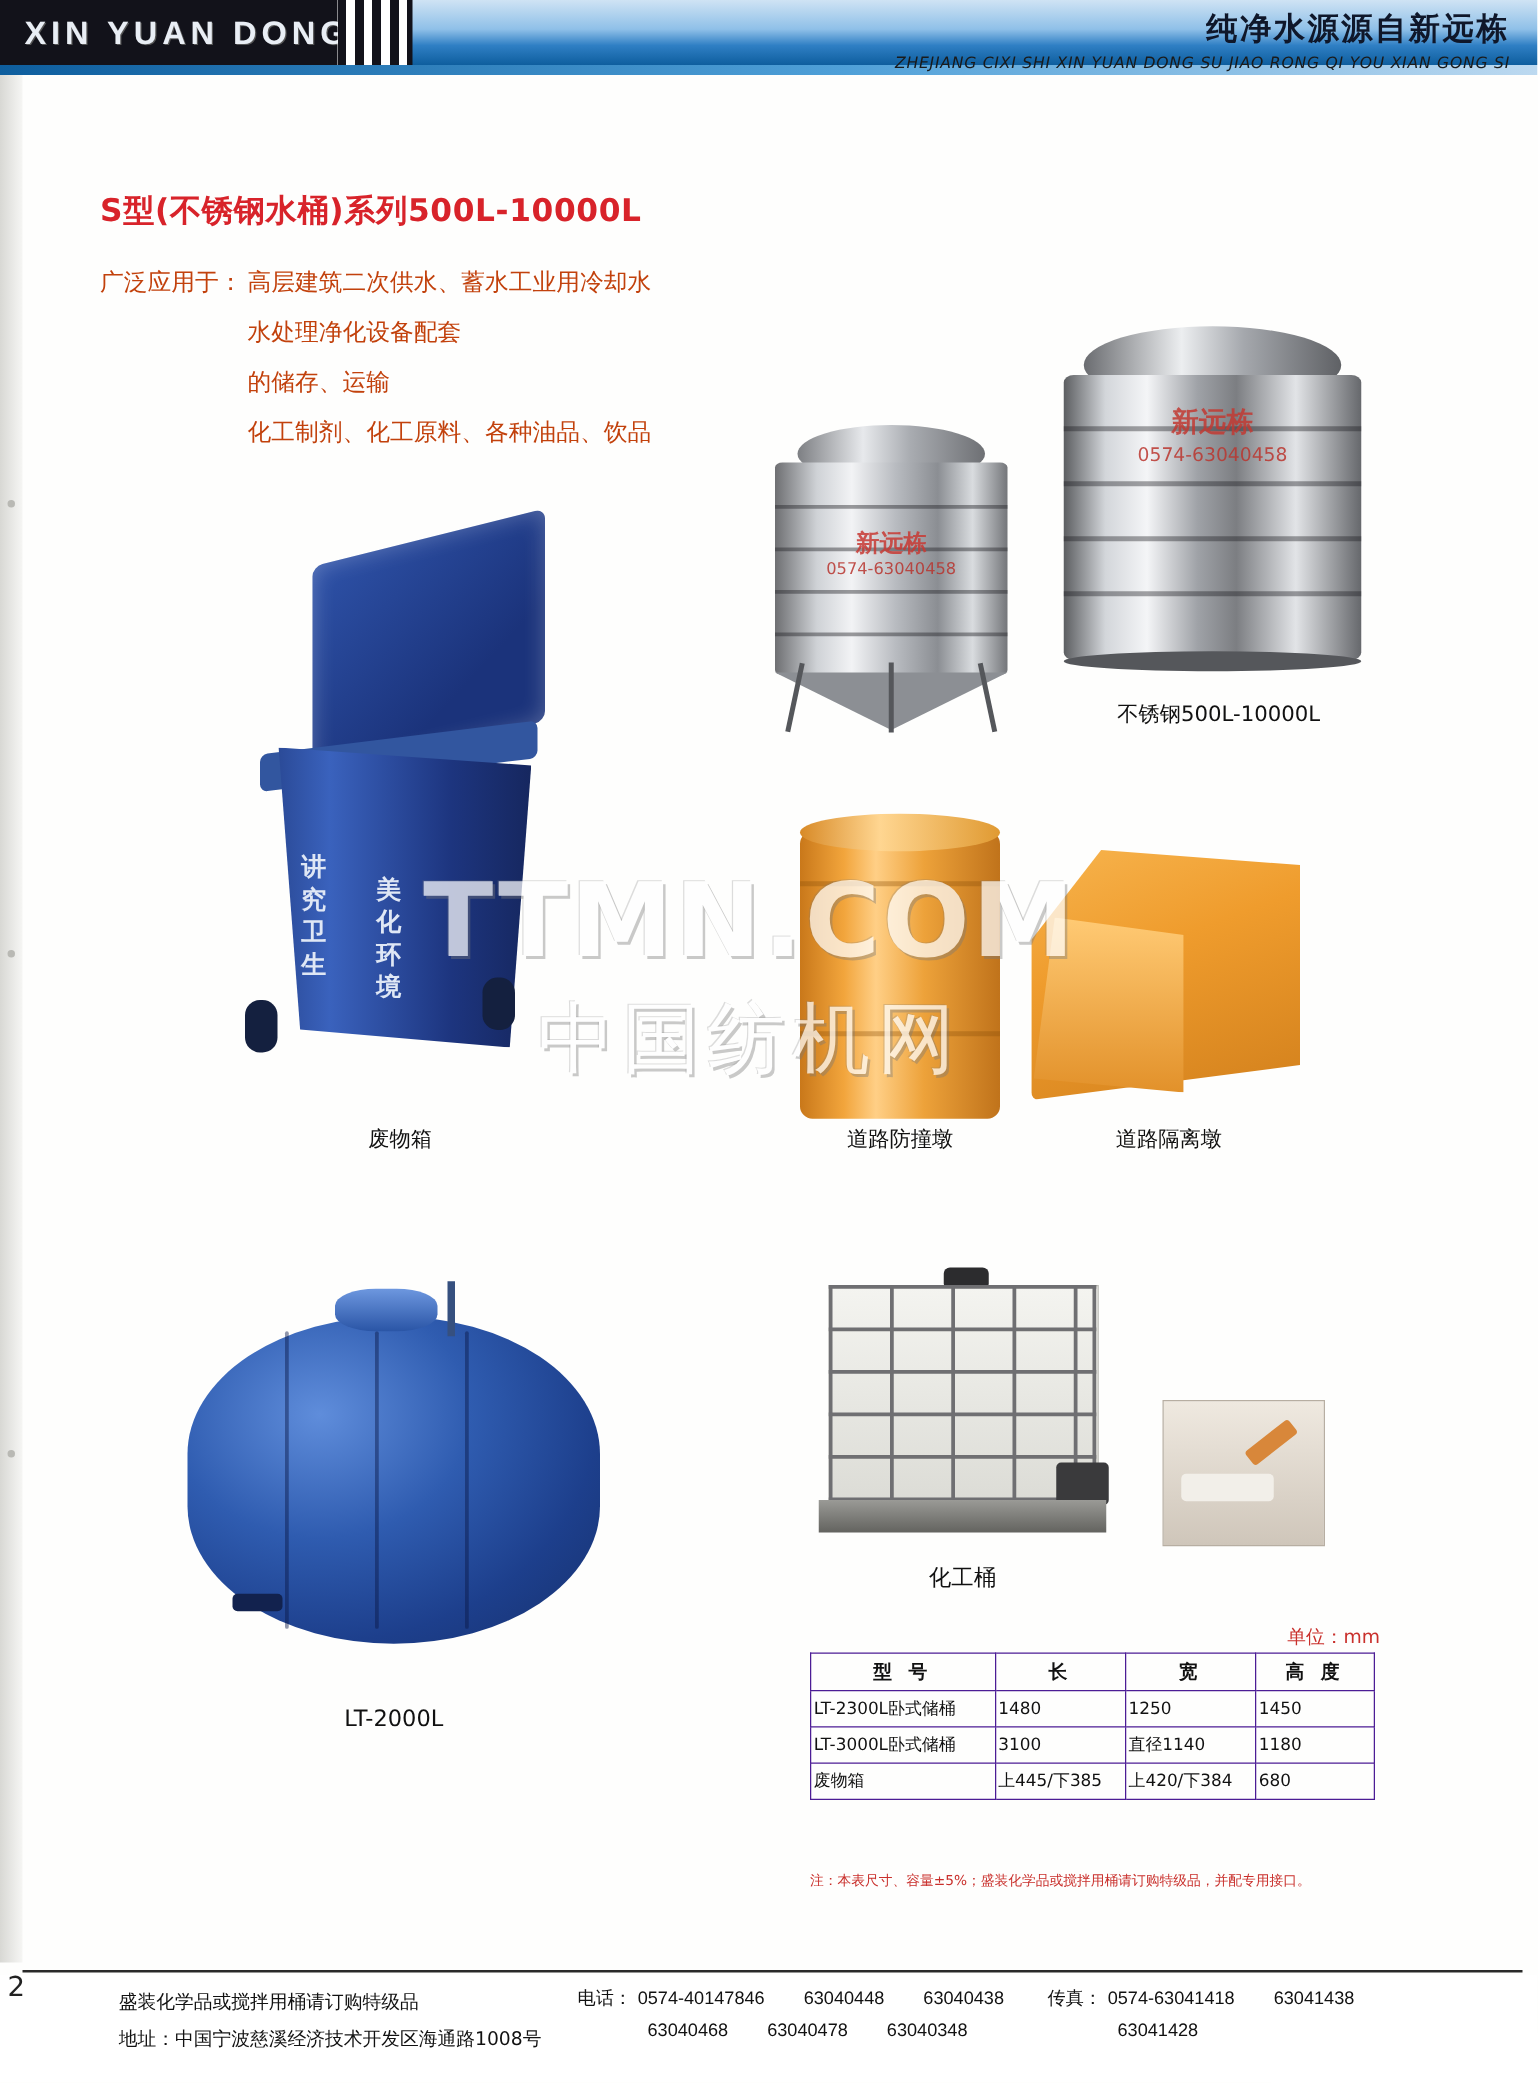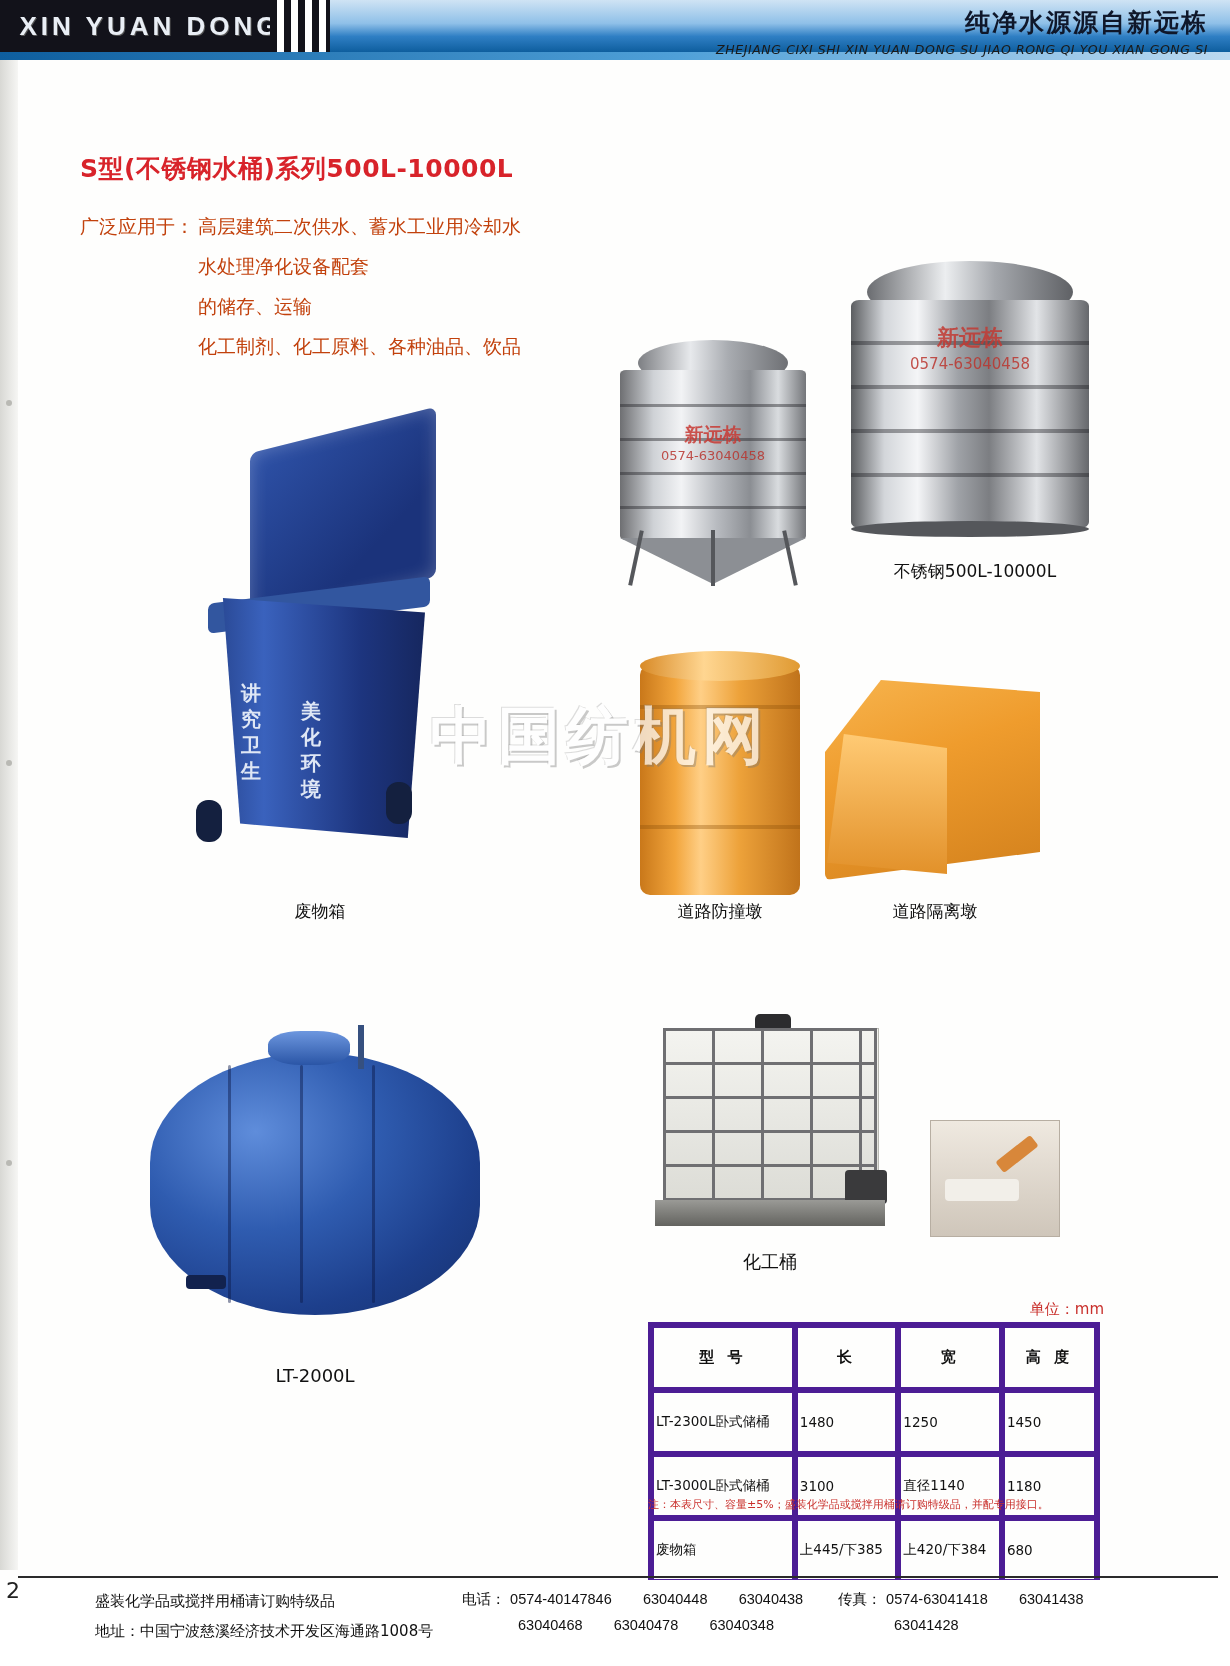--- a/index.html
+++ b/index.html
@@ -144,28 +144,28 @@
   .valvepic .pipe{position:absolute;left:14px;top:58px;width:74px;height:22px;background:#f2efe9;border-radius:4px;}
   .valvepic .handle{position:absolute;left:64px;top:26px;width:44px;height:14px;background:#d8873a;
     transform:rotate(-38deg);border-radius:3px;}
   .valvepic .bar{position:absolute;left:8px;top:6px;width:112px;height:5px;background:#8e8madd;}
 
   
   .wm{position:absolute;left:240px;top:690px;width:720px;text-align:center;
     pointer-events:none;opacity:.72;}
   .wm .l1{font-size:82px;font-weight:bold;color:#ffffff;letter-spacing:2px;
     text-shadow:2px 2px 0 rgba(120,120,120,.55),-1px -1px 0 rgba(120,120,120,.35);}
-  .wm .l2{font-size:62px;font-weight:bold;color:#ffffff;letter-spacing:6px;margin-top:4px;
+  .wm .l2{font-size:62px;font-weight:normal;color:#ffffff;letter-spacing:6px;margin-top:4px;
     text-shadow:2px 2px 0 rgba(120,120,120,.55),-1px -1px 0 rgba(120,120,120,.35);}
 
   
   .unit{position:absolute;right:126px;top:1300px;font-size:15px;color:#c9302c;}
   table.spec{position:absolute;left:648px;top:1322px;border-collapse:collapse;width:452px;
     font-size:13.5px;color:#111;}
-  table.spec th,table.spec td{border:6px solid #4c1d95;padding:20px 2px;}
+  table.spec th,table.spec td{border:1px solid #4c1d95;padding:5px 2px;}
   table.spec th{font-weight:bold;letter-spacing:4px;font-size:15px;}
   table.spec td.model{letter-spacing:0;}
   .note{position:absolute;left:648px;top:1497px;width:460px;font-size:11px;color:#c9302c;}
 
   
   .footline{position:absolute;left:18px;top:1576px;width:1200px;height:2px;background:#2a2a2a;}
   .footer{position:absolute;left:0;top:1580px;width:1230px;height:86px;background:#fff;}
   .pg{position:absolute;left:6px;top:1578px;font-size:22px;color:#222;}
   .f-left{position:absolute;left:95px;top:1586px;font-size:15px;color:#111;line-height:30px;}
   .f-mid{position:absolute;left:462px;top:1586px;font-size:14.5px;color:#111;line-height:26px;}
@@ -287,20 +287,21 @@
   </div>
   <div class="cap" style="left:690px;top:1250px;width:160px;font-size:18px;">化工桶</div>
 
   <div class="valvepic">
     <div class="bar"></div>
     <div class="pipe"></div>
     <div class="handle"></div>
   </div>
 
   <div class="wm">
+    <div class="l1">TTMN.COM</div>
     <div class="l2">中国纺机网</div>
   </div>
 
   <div class="unit">单位：mm</div>
   <table class="spec">
     <thead>
       <tr>
         <th style="width:150px">型  号</th>
         <th style="width:104px">长</th>
         <th style="width:104px">宽</th>

